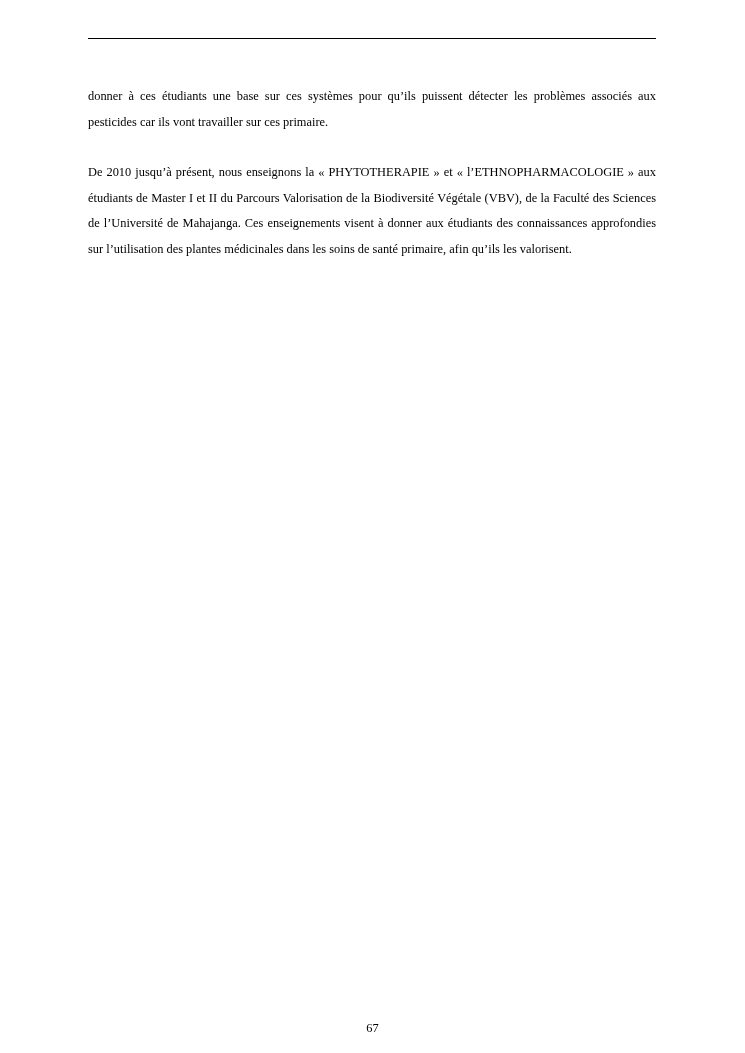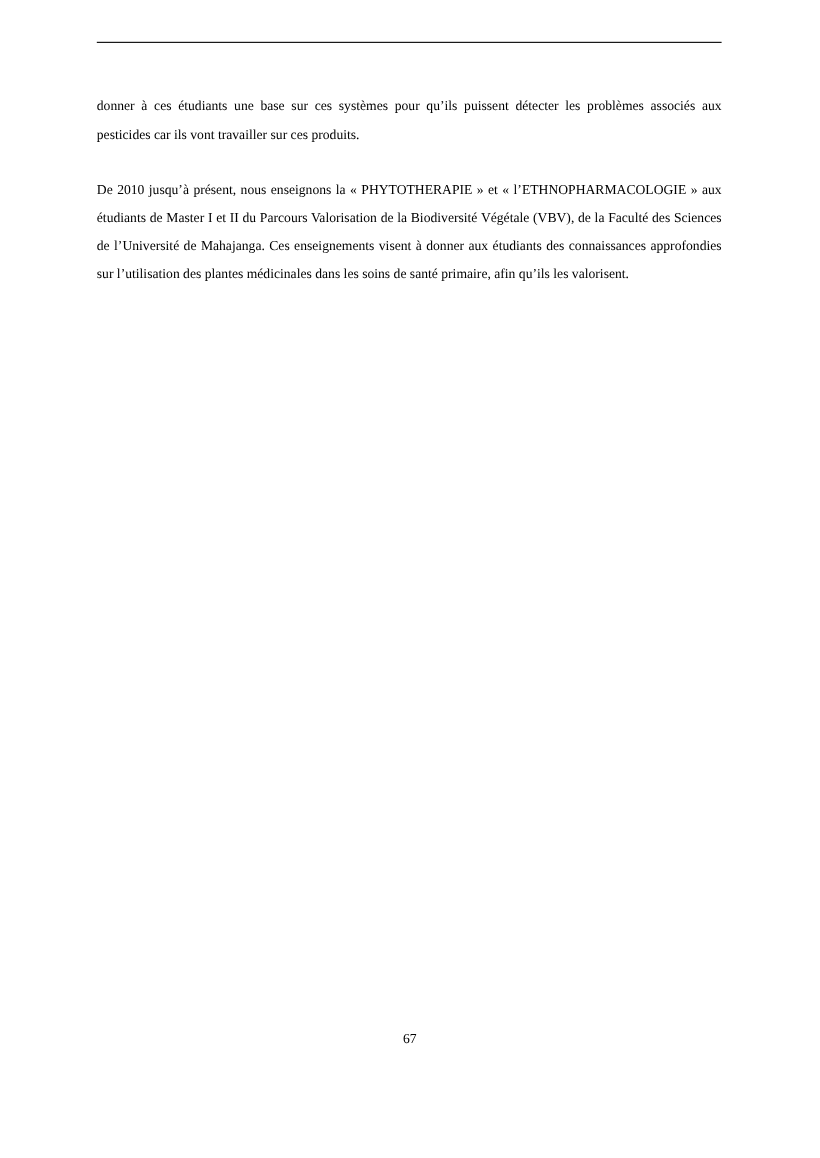--- a/index.html
+++ b/index.html
@@ -42,36 +42,36 @@
   .gap {
     height: 25px;
   }
   .small-gap {
     height: 0px;
   }
   .page-number {
     position: absolute;
     left: 0;
     right: 0;
-    top: 937px;
+    top: 1021px;
     text-align: center;
     font-size: 12.4px;
     font-family: "Liberation Serif", serif;
   }
 </style>
 </head>
 <body>
 
 <div class="page">
 
   <div class="top-rule"></div>
 
   <div class="content">
 
-    <p class="para">donner à ces étudiants une base sur ces systèmes pour qu’ils puissent détecter les problèmes associés aux pesticides car ils vont travailler sur ces produits.</p>
+    <p class="para">donner à ces étudiants une base sur ces systèmes pour qu’ils puissent détecter les problèmes associés aux pesticides car ils vont travailler sur ces primaire.</p>
 
     <div class="gap"></div>
 
     <p class="para">De 2010 jusqu’à présent, nous enseignons la « PHYTOTHERAPIE » et « l’ETHNOPHARMACOLOGIE » aux étudiants de Master I et II du Parcours Valorisation de la Biodiversité Végétale (VBV), de la Faculté des Sciences de l’Université de Mahajanga. Ces enseignements visent à donner aux étudiants des connaissances approfondies sur l’utilisation des plantes médicinales dans les soins de santé primaire, afin qu’ils les valorisent.</p>
 
     <div class="small-gap"></div>
 
 
   </div>
 

